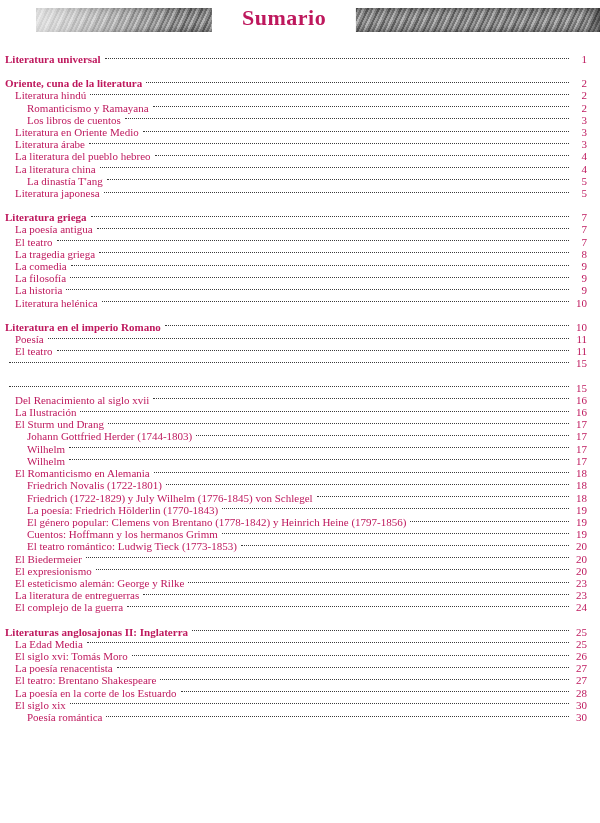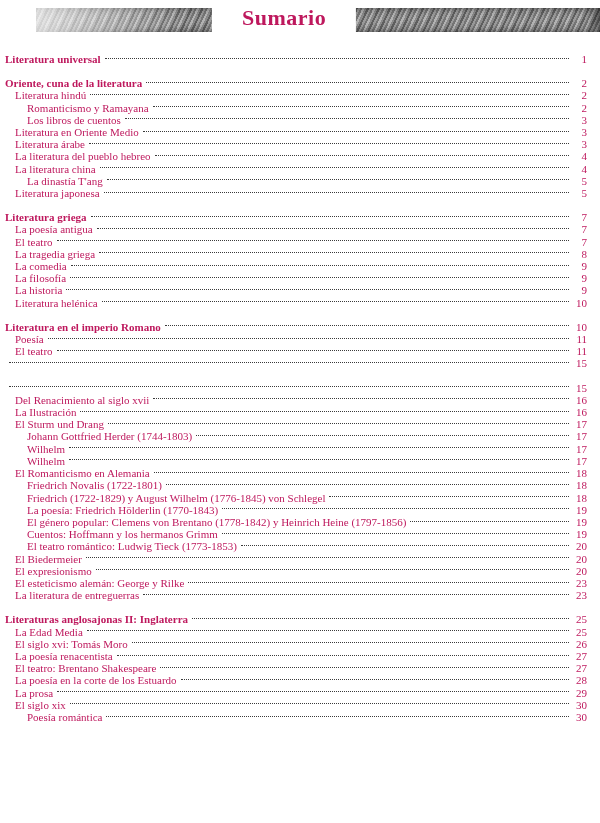--- a/index.html
+++ b/index.html
@@ -250,21 +250,21 @@
           <span class="title">El Romanticismo en Alemania</span>
           <span class="leader"></span>
           <span class="pnum">18</span>
         </div>
         <div class="row level-2">
           <span class="title">Friedrich Novalis (1722-1801)</span>
           <span class="leader"></span>
           <span class="pnum">18</span>
         </div>
         <div class="row level-2">
-          <span class="title">Friedrich (1722-1829) y August Wilhelm (1776-1845) von Schlegel</span>
+          <span class="title">Friedrich (1722-1829) y July Wilhelm (1776-1845) von Schlegel</span>
           <span class="leader"></span>
           <span class="pnum">18</span>
         </div>
         <div class="row level-2">
           <span class="title">La poesía: Friedrich Hölderlin (1770-1843)</span>
           <span class="leader"></span>
           <span class="pnum">19</span>
         </div>
         <div class="row level-2">
           <span class="title">El género popular: Clemens von Brentano (1778-1842) y Heinrich Heine (1797-1856)</span>
@@ -294,20 +294,25 @@
         <div class="row level-1">
           <span class="title">El esteticismo alemán: George y Rilke</span>
           <span class="leader"></span>
           <span class="pnum">23</span>
         </div>
         <div class="row level-1">
           <span class="title">La literatura de entreguerras</span>
           <span class="leader"></span>
           <span class="pnum">23</span>
         </div>
+        <div class="row level-1">
+          <span class="title">El complejo de la guerra</span>
+          <span class="leader"></span>
+          <span class="pnum">24</span>
+        </div>
       </section>
       <section class="toc-section">
         <div class="row level-0 bold">
           <span class="title">Literaturas anglosajonas II: Inglaterra</span>
           <span class="leader"></span>
           <span class="pnum">25</span>
         </div>
         <div class="row level-1">
           <span class="title">La Edad Media</span>
           <span class="leader"></span>
@@ -325,25 +330,20 @@
         </div>
         <div class="row level-1">
           <span class="title">El teatro: Brentano Shakespeare</span>
           <span class="leader"></span>
           <span class="pnum">27</span>
         </div>
         <div class="row level-1">
           <span class="title">La poesía en la corte de los Estuardo</span>
           <span class="leader"></span>
           <span class="pnum">28</span>
-        </div>
-        <div class="row level-1">
-          <span class="title">La prosa</span>
-          <span class="leader"></span>
-          <span class="pnum">29</span>
         </div>
         <div class="row level-1">
           <span class="title">El siglo xix</span>
           <span class="leader"></span>
           <span class="pnum">30</span>
         </div>
         <div class="row level-2">
           <span class="title">Poesía romántica</span>
           <span class="leader"></span>
           <span class="pnum">30</span>

